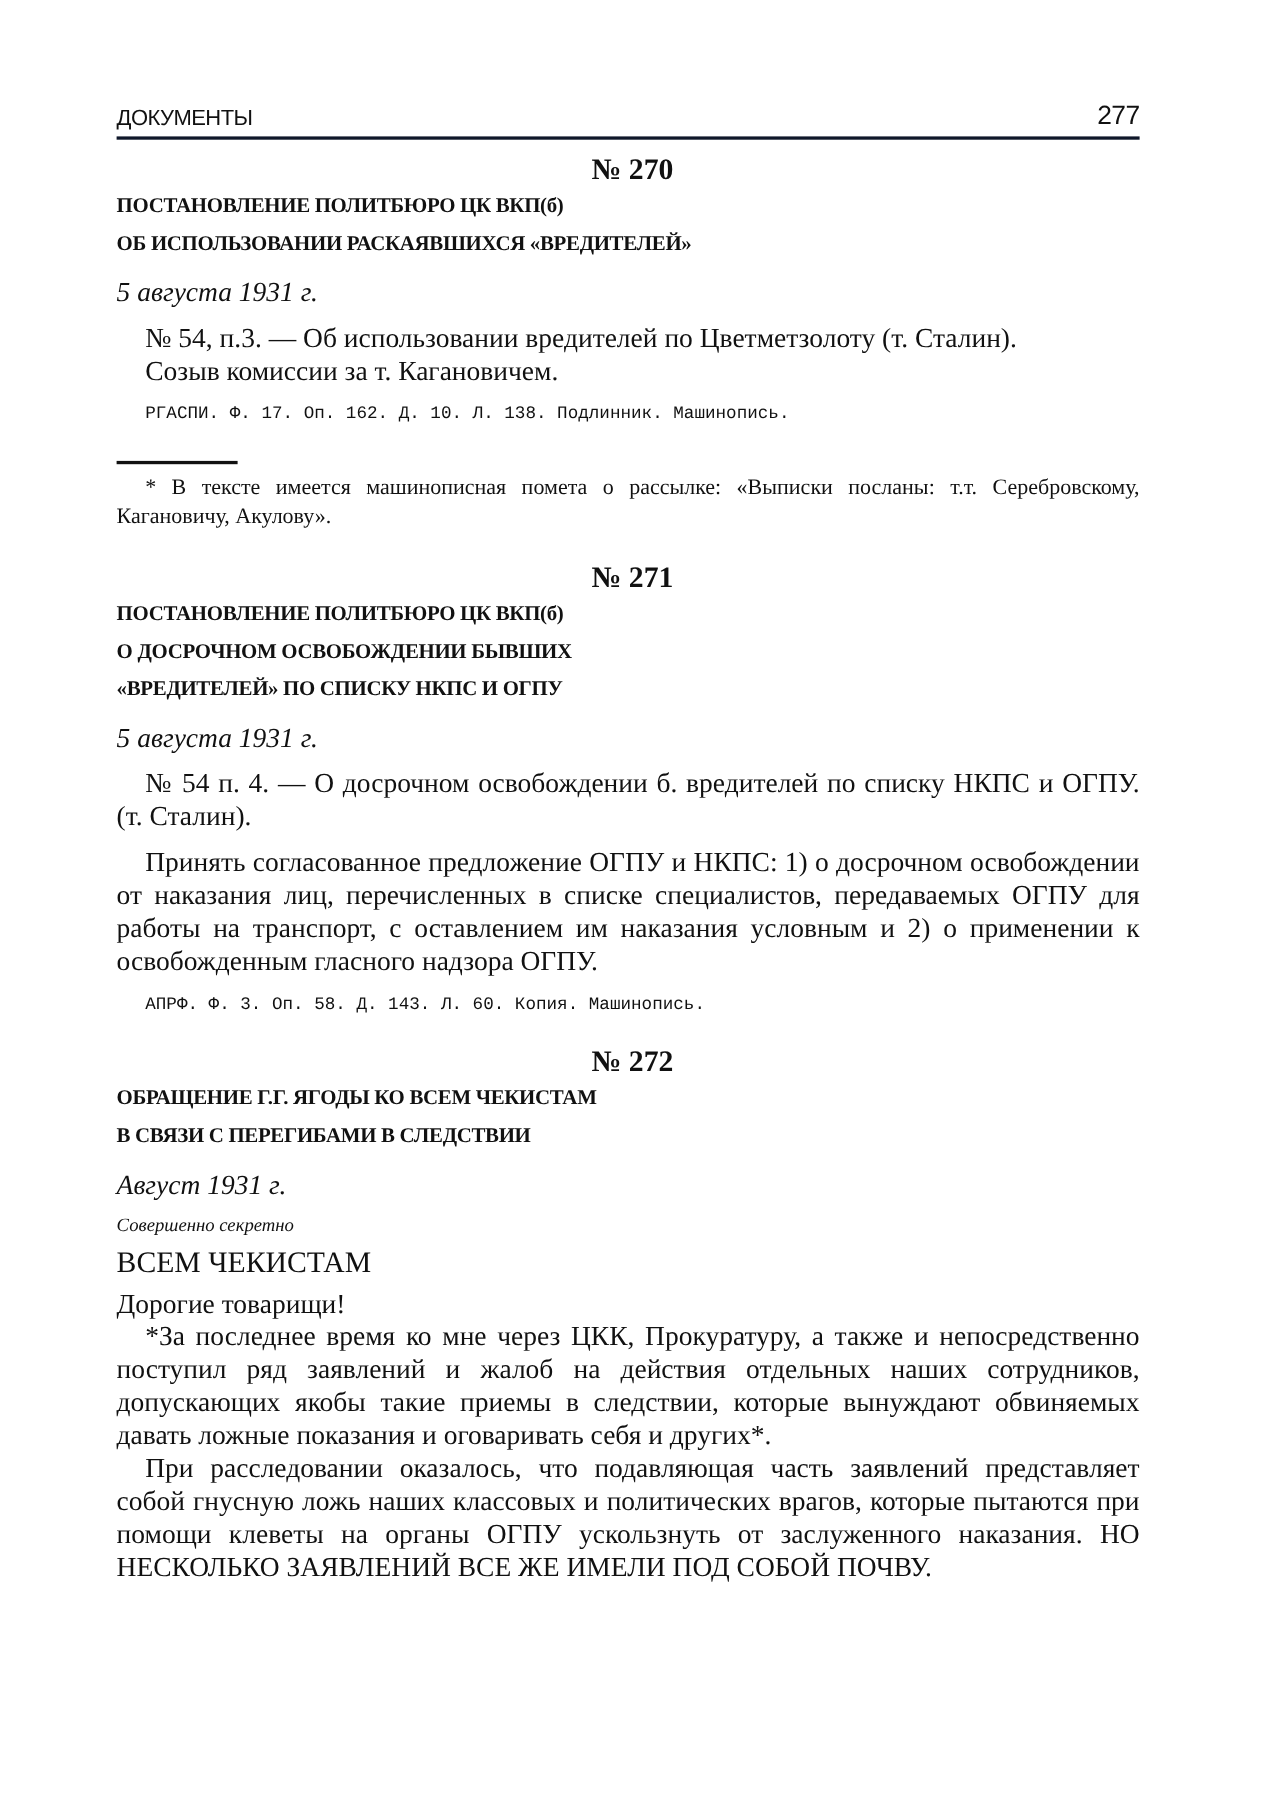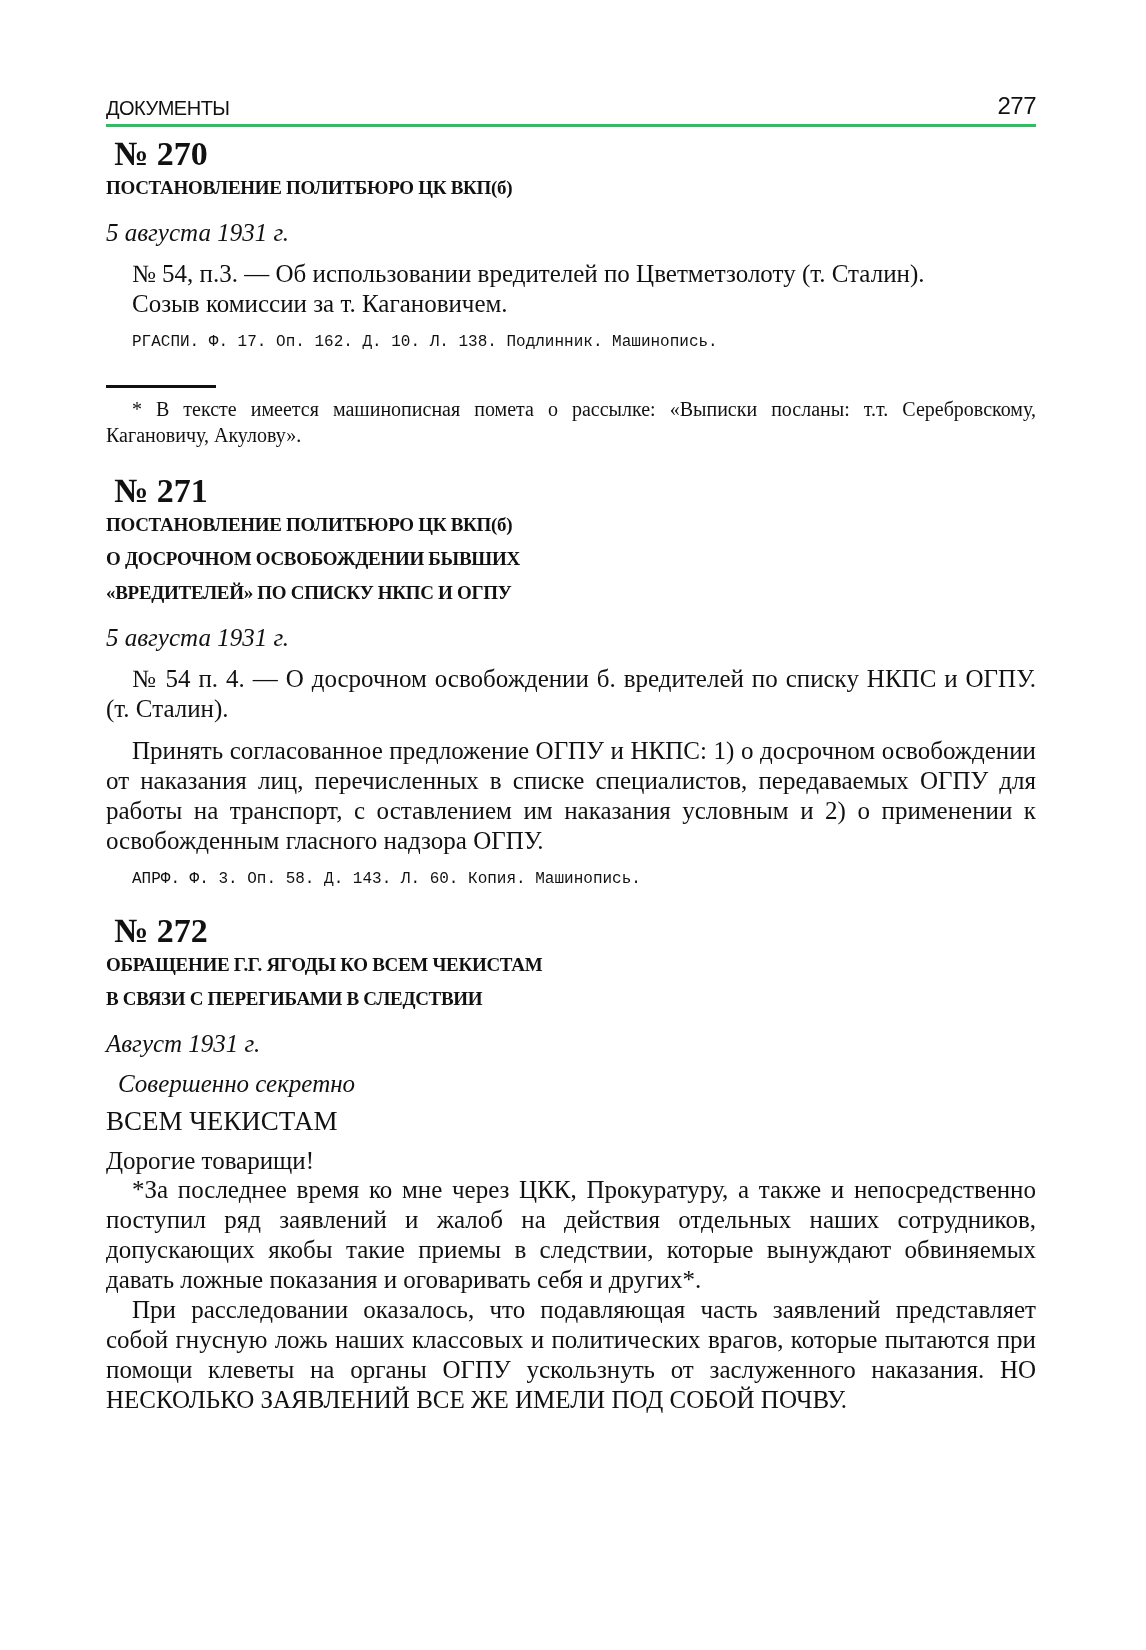--- a/index.html
+++ b/index.html
@@ -1,48 +1,49 @@
 <!DOCTYPE html>
 <html><head>
 <meta charset="utf-8">
 <style>
   html, body { margin: 0; padding: 0; background: #ffffff; }
   body { width: 1146px; height: 1650px; position: relative; overflow: hidden; color: #111; }
   .page { position: absolute; left: 106px; top: 92px; width: 930px; }
   .running-head { display: flex; justify-content: space-between; align-items: flex-end;
     font-family: "Liberation Sans", sans-serif; font-size: 20px; letter-spacing: -0.5px;
-    padding-bottom: 4px; border-bottom: 3px solid #22c55e; }
+    padding-bottom: 4px; border-bottom: 3px solid #0f172a; }
   .running-head .pg { font-size: 24px; }
-  .doc-num { font-family: "Liberation Serif", serif; font-weight: bold; font-size: 34px; margin: 10px 0 0 8px; line-height: 34px; }
+  .doc-num { font-family: "Liberation Serif", serif; font-weight: bold; font-size: 27px; margin: 10px 0 0 8px; line-height: 34px; text-align: center; }
   .doc-title { font-family: "Liberation Serif", serif; font-weight: bold; font-size: 19px; line-height: 34px; margin: 0; letter-spacing: -0.3px; }
   .date { font-family: "Liberation Serif", serif; font-style: italic; font-size: 25px; margin: 14px 0 12px 0; }
   .p { font-family: "Liberation Serif", serif; font-size: 25px; line-height: 30px; text-align: justify; margin: 0; }
   .p.indent { text-indent: 26px; }
   .p.gap { margin-top: 12px; }
   .src { font-family: Liberation Mono, monospace; font-size: 16px; margin: 14px 0 0 26px; }
   .footnote-rule { width: 110px; border-top: 3px solid #111; margin: 34px 0 8px 0; }
   .fn { font-family: "Liberation Serif", serif; font-size: 20px; line-height: 26px; text-align: justify; text-indent: 26px; margin: 0; }
   .u { text-underline-offset: 4px; }
-  .italic-line { font-family: "Liberation Serif", serif; font-style: italic; font-size: 25px; margin: 0 0 8px 12px; }
+  .italic-line { font-family: "Liberation Serif", serif; font-style: italic; font-size: 17px; margin: 0 0 8px 0; }
   .head-line { font-family: "Liberation Serif", serif; font-size: 27px; margin: 6px 0 10px 0; }
   .center { font-family: "Liberation Serif", serif; font-size: 25px; text-align: left; margin: 0; }
   .sec { margin-top: 26px; }
 </style>
 </head>
 <body>
 
 <div class="page">
   <div class="running-head">
     <span>ДОКУМЕНТЫ</span>
     <span class="pg">277</span>
   </div>
 
   <section>
     <div class="doc-num">№ 270</div>
     <div class="doc-title">ПОСТАНОВЛЕНИЕ ПОЛИТБЮРО ЦК ВКП(б)</div>
+    <div class="doc-title">ОБ ИСПОЛЬЗОВАНИИ РАСКАЯВШИХСЯ «ВРЕДИТЕЛЕЙ»</div>
     <div class="date">5 августа 1931 г.</div>
     <p class="p indent"><span>№ 54, п.3. — </span><span class="u">Об использовании вредителей по Цветметзолоту</span><span> (т. Сталин).</span></p>
     <p class="p indent">Созыв комиссии за т. Кагановичем.</p>
     <div class="src">РГАСПИ. Ф. 17. Оп. 162. Д. 10. Л. 138. Подлинник. Машинопись.</div>
     <div class="footnote-rule"></div>
     <p class="fn"><span>* В тексте имеется машинописная помета о рассылке: «</span><span class="u">Выписки посланы:</span><span> т.т. Серебровскому, Кагановичу, Акулову».</span></p>
   </section>
 
   <section class="sec">
     <div class="doc-num">№ 271</div>

